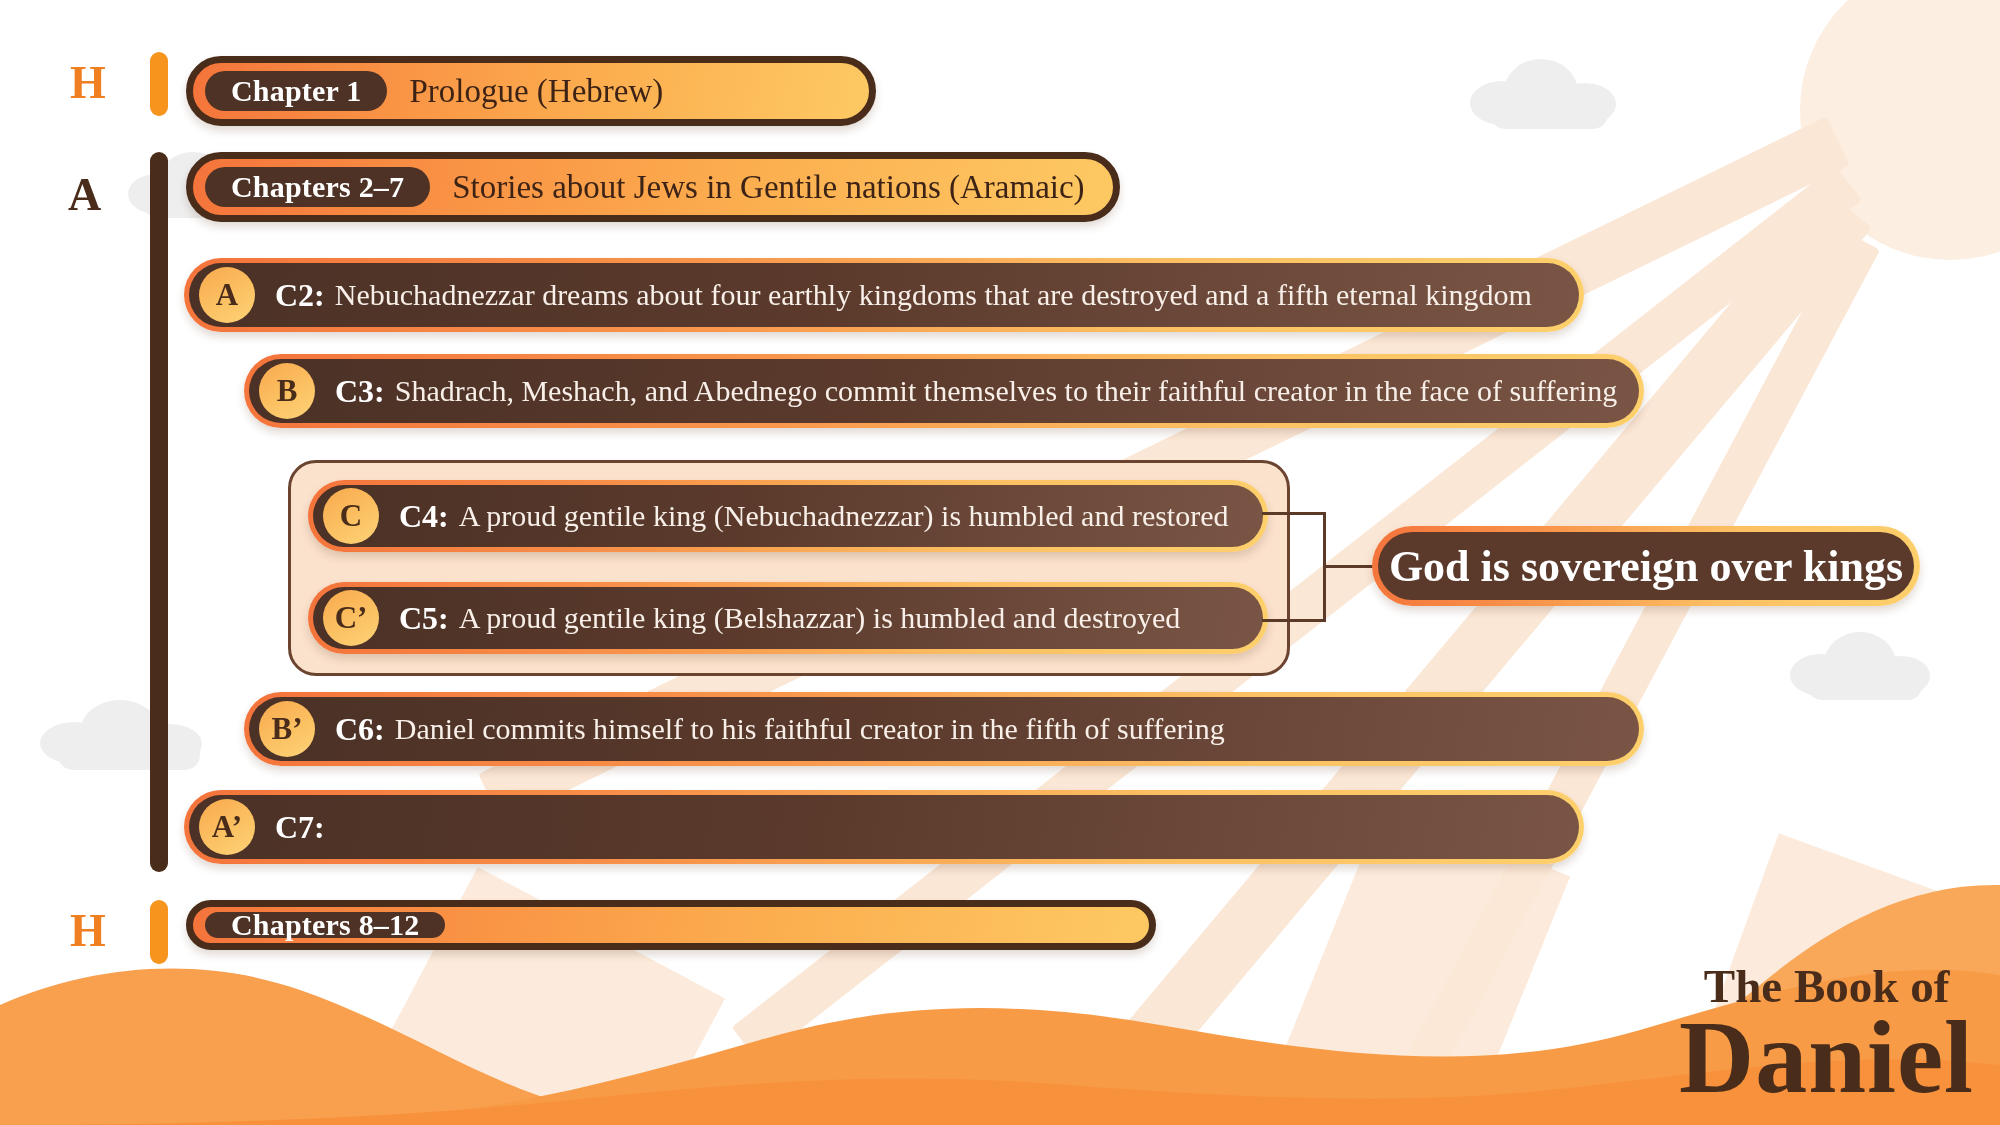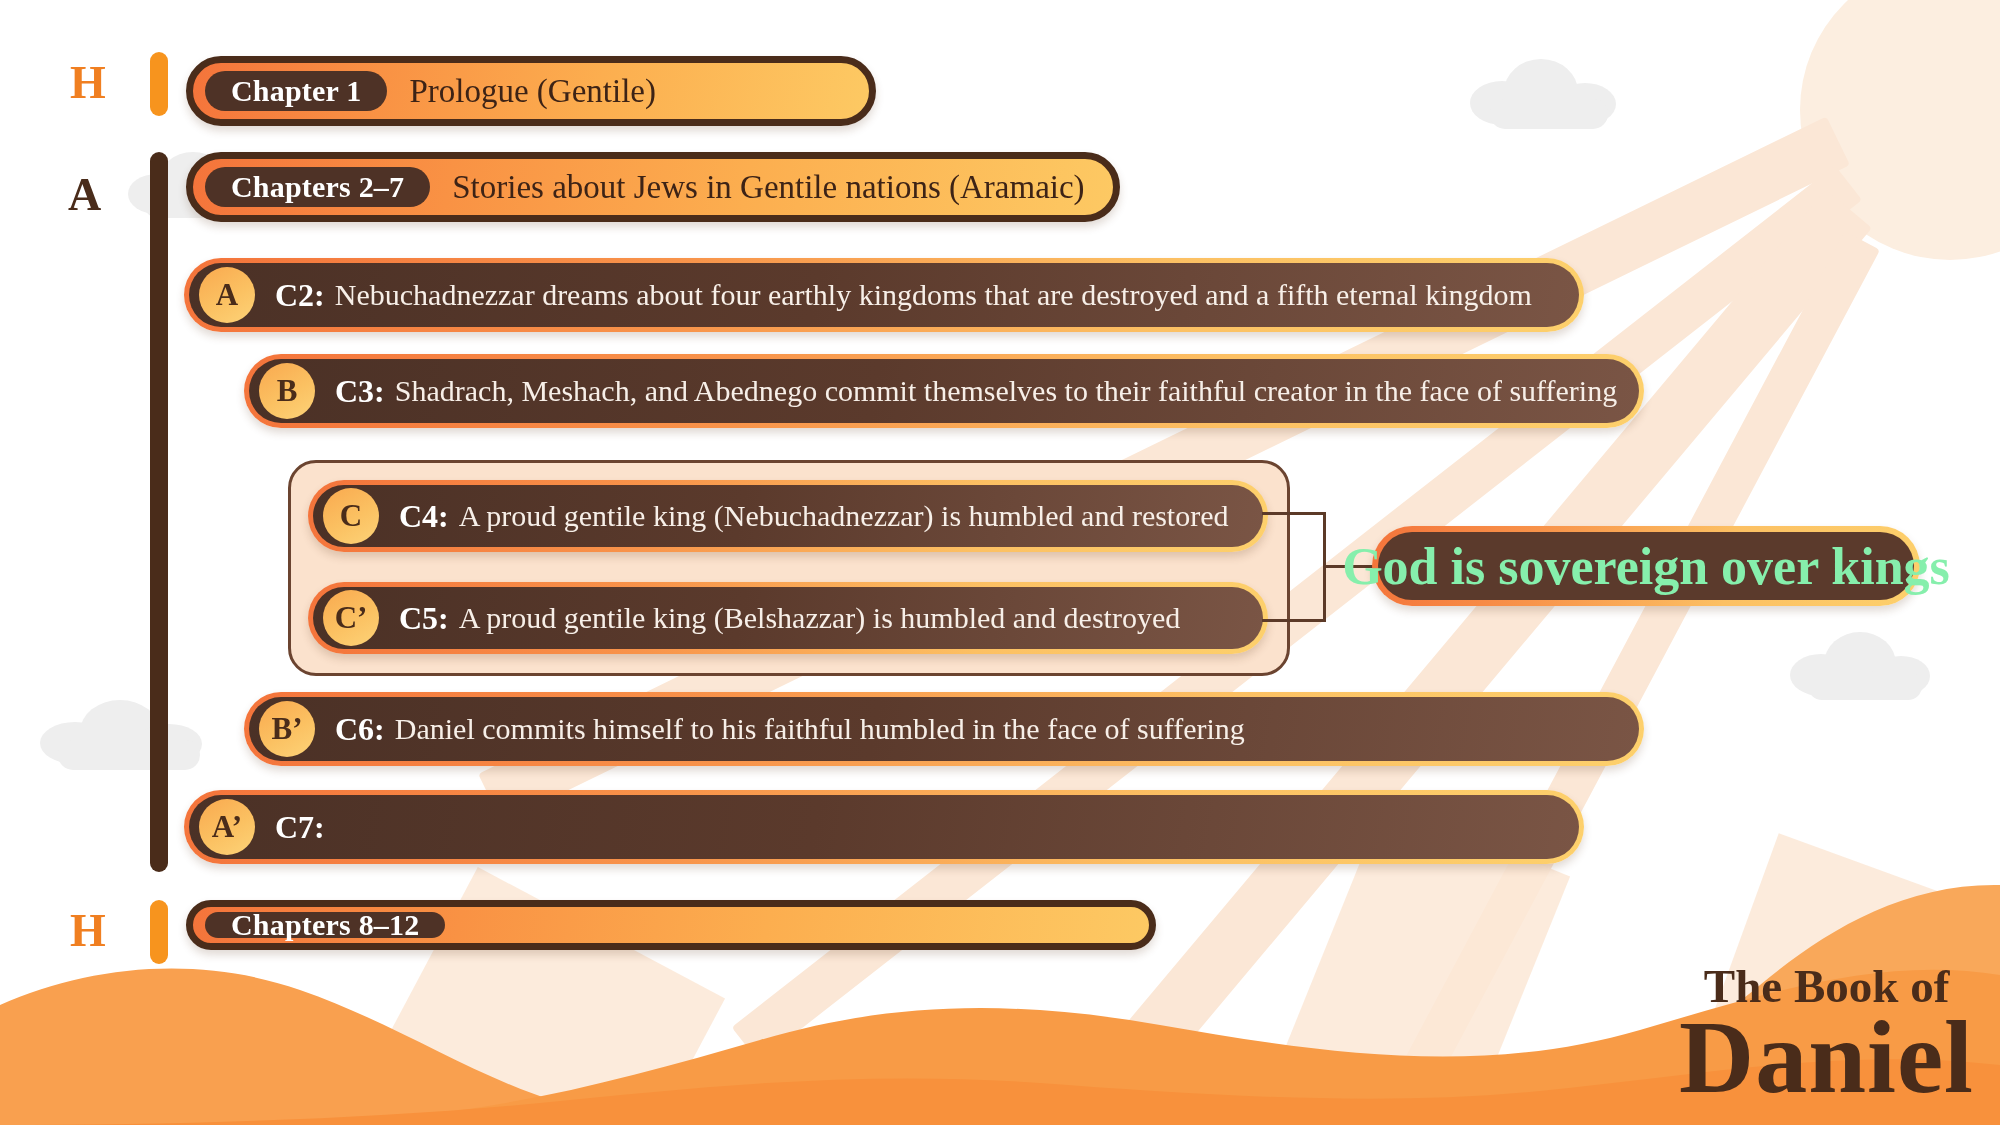--- a/index.html
+++ b/index.html
@@ -105,21 +105,21 @@
     position:absolute;display:flex;align-items:center;justify-content:center;
     border-radius:999px;box-sizing:border-box;padding:6px;
     background:linear-gradient(100deg,#f4743b 0%,#f8934a 30%,#fcc063 65%,#fdd06c 100%);
     box-shadow:0 5px 9px rgba(90,50,20,.18);
   }
   .theme .inner{
     width:100%;height:100%;display:flex;align-items:center;justify-content:center;
     border-radius:999px;background:#5b3a2c;
   }
   .theme .inner span{
-    color:#86efac;font-weight:700;font-size:52px;white-space:nowrap;
+    color:#ffffff;font-weight:700;font-size:44px;white-space:nowrap;
   }
 
   
   .title{
     position:absolute;right:26px;bottom:18px;text-align:center;color:#4a2c1a;
     line-height:.95;
   }
   .title .l1{font-size:47px;font-weight:700;font-style:normal;display:block;}
   .title .l2{font-size:104px;font-weight:700;display:block;letter-spacing:1px;}
 </style>
@@ -177,21 +177,21 @@
   <div class="spine brown" style="left:150px;top:152px;height:720px;"></div>
   <div class="spine orange" style="left:150px;top:900px;height:64px;"></div>
 
   <div class="marker h" style="left:70px;top:60px;">H</div>
   <div class="marker a" style="left:68px;top:172px;">A</div>
   <div class="marker h" style="left:70px;top:908px;">H</div>
 
   <div class="row" style="left:186px;top:56px;width:690px;height:70px;">
     <div class="pill-light" style="width:100%;">
       <div class="tag">Chapter 1</div>
-      <div class="light-text">Prologue (Gentile)</div>
+      <div class="light-text">Prologue (Hebrew)</div>
     </div>
   </div>
 
   <div class="row" style="left:186px;top:152px;width:934px;height:70px;">
     <div class="pill-light" style="width:100%;margin-top:10px;">
       <div class="tag">Chapters 2–7</div>
       <div class="light-text">Stories about Jews in Gentile nations (Aramaic)</div>
     </div>
   </div>
 
@@ -248,21 +248,21 @@
     <div class="inner">
       <span>God is sovereign over kings</span>
     </div>
   </div>
 
   <div class="row" style="left:244px;top:692px;width:1400px;height:74px;">
     <div class="pill-dark" style="width:100%;">
       <div class="inner">
         <div class="badge">B’</div>
         <div class="ref">C6:</div>
-        <div class="desc">Daniel commits himself to his faithful humbled in the face of suffering</div>
+        <div class="desc">Daniel commits himself to his faithful creator in the fifth of suffering</div>
       </div>
     </div>
   </div>
 
   <div class="row" style="left:184px;top:790px;width:1400px;height:74px;">
     <div class="pill-dark" style="width:100%;">
       <div class="inner">
         <div class="badge">A’</div>
         <div class="ref">C7:</div>
       </div>

